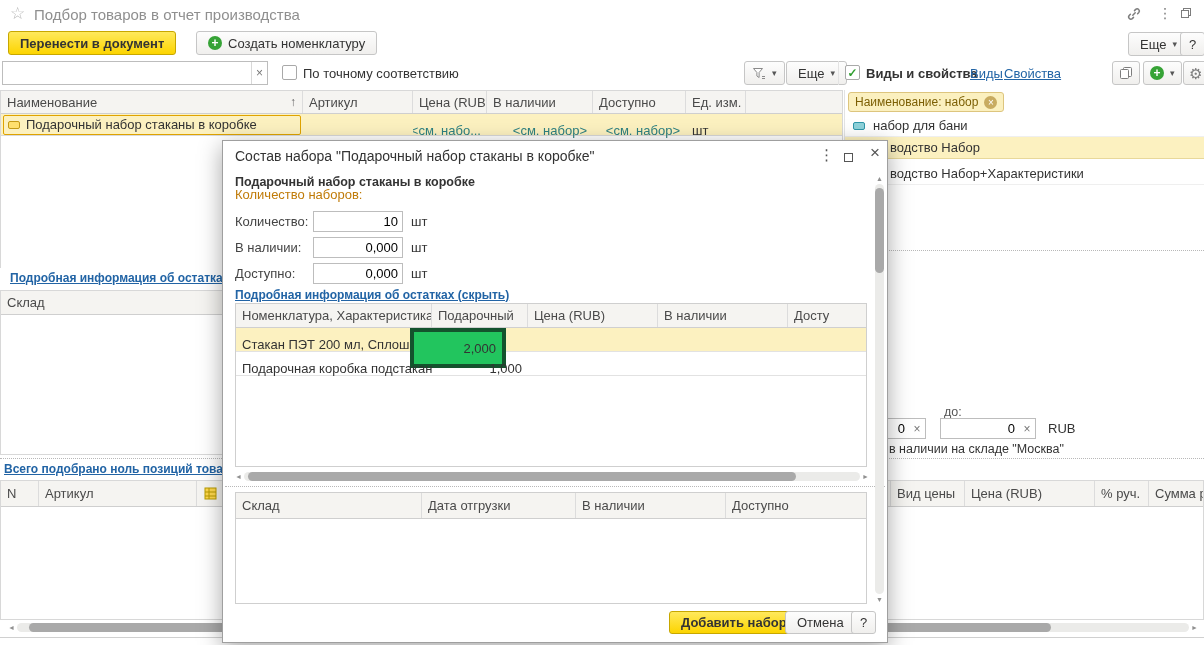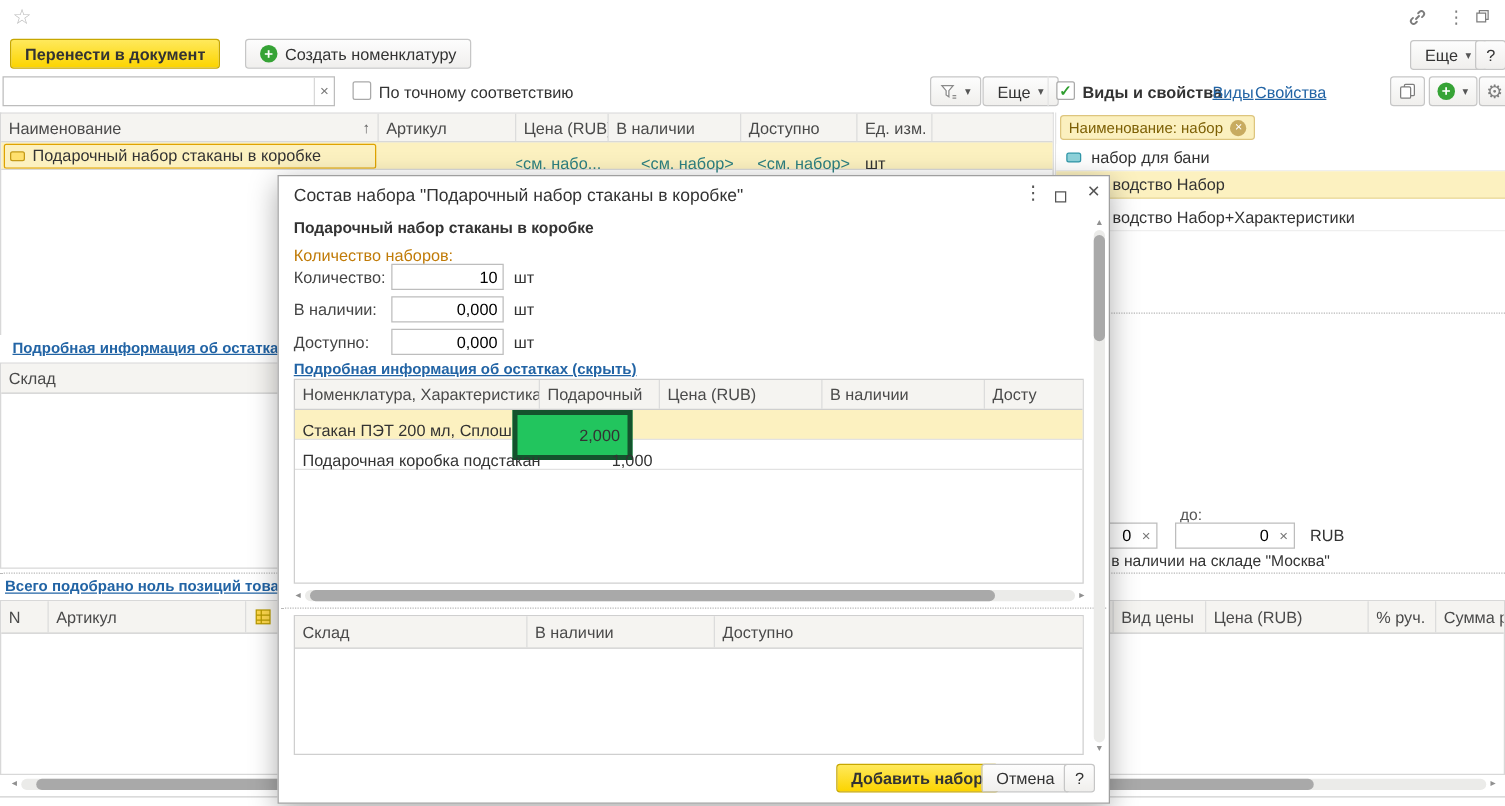--- a/index.html
+++ b/index.html
@@ -70,20 +70,21 @@
 .sect{position:absolute;color:#c07b08}
 .bold-name{position:absolute;font-weight:bold;font-size:12.5px;color:#333}
 .focus-cell{border:4px solid #14532d;background:#22c55e}
 </style>
 </head>
 <body>
 
 <div id="app">
 
   <span class="star">☆</span>
+  <span class="pg-title">Подбор товаров в отчет производства</span>
   <span class="tb-ic" style="left:1126px;top:6px">
     <svg width="16" height="16" viewBox="0 0 16 16">
         <g fill="none" stroke="#7d7d7d" stroke-width="1.5" stroke-linecap="round">
           <path d="M6.8 9.2l2.4-2.4"></path>
           <path d="M8.5 4.6l1.2-1.2a2.2 2.2 0 0 1 3.1 3.1l-1.2 1.2"></path>
           <path d="M7.5 11.4l-1.2 1.2a2.2 2.2 0 0 1-3.1-3.1l1.2-1.2"></path>
         </g>
       </svg>
   </span>
   <span class="tb-ic" style="left:1158px;top:5px;font-size:14px">⋮</span>
@@ -281,21 +282,21 @@
   <span class="funit" style="left:1048px;top:421px">RUB</span>
   <span class="flabel" style="left:889px;top:442px;font-size:12.5px;color:#333">в наличии на складе "Москва"</span>
 
   <div id="modal">
     <span class="m-title">Состав набора "Подарочный набор стаканы в коробке"</span>
     <span class="mx" style="left:596px;top:6px;font-size:15px">⋮</span>
     <span class="mx" style="left:621px;top:10px"><span class="sq"></span></span>
     <span class="mx" style="left:647px;top:3px;font-size:17px">×</span>
 
     <span class="bold-name" style="left:12px;top:34px">Подарочный набор стаканы в коробке</span>
-    <span class="sect" style="left:12px;top:56px">Количество наборов:</span>
+    <span class="sect" style="left:12px;top:46px">Количество наборов:</span>
 
     <span class="flabel" style="left:12px;top:73px">Количество:</span>
     <div class="field" style="left:90px;top:70px;width:90px;height:21px">
       <input class="num" value="10" style="">
     </div>
     <span class="funit" style="left:188px;top:73px">шт</span>
 
     <span class="flabel" style="left:12px;top:99px">В наличии:</span>
     <div class="field" style="left:90px;top:96px;width:90px;height:21px">
       <input class="num" value="0,000" style="">
@@ -358,20 +359,23 @@
           <span class="thumb" style="left:4px;width:548px"></span>
         </span>
       <span class="ar">►</span>
     </div>
     <span class="dotted" style="left:2px;top:345px;width:660px"></span>
 
     <div class="grid" style="left:12px;top:351px;width:632px;height:112px;border-color:#cfcfcf">
       <div class="g-hd" style="height:26px">
         <span class="c" style="width:186px">
             <span>Склад</span>
+          </span>
+        <span class="c" style="width:154px">
+            <span>Дата отгрузки</span>
           </span>
         <span class="c" style="width:150px">
             <span>В наличии</span>
           </span>
         <span class="c" style="flex:1">
             <span>Доступно</span>
           </span>
       </div>
     </div>
 

